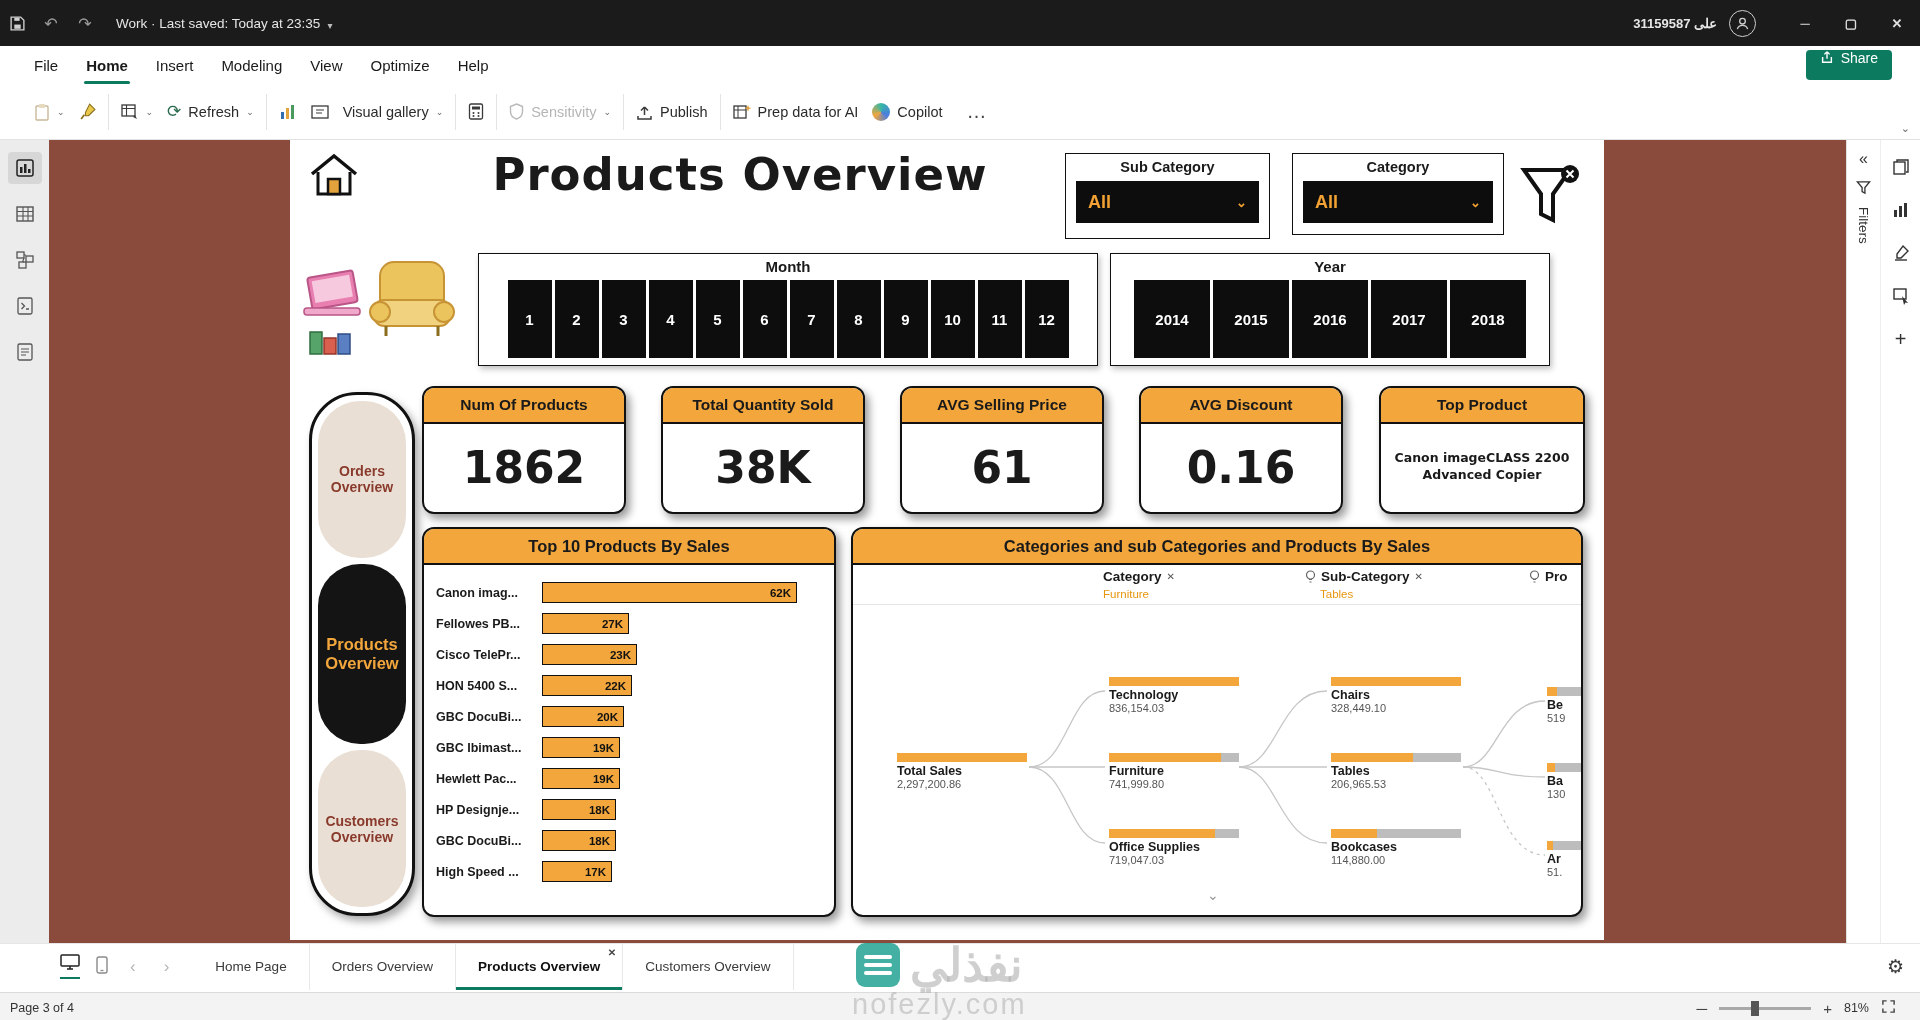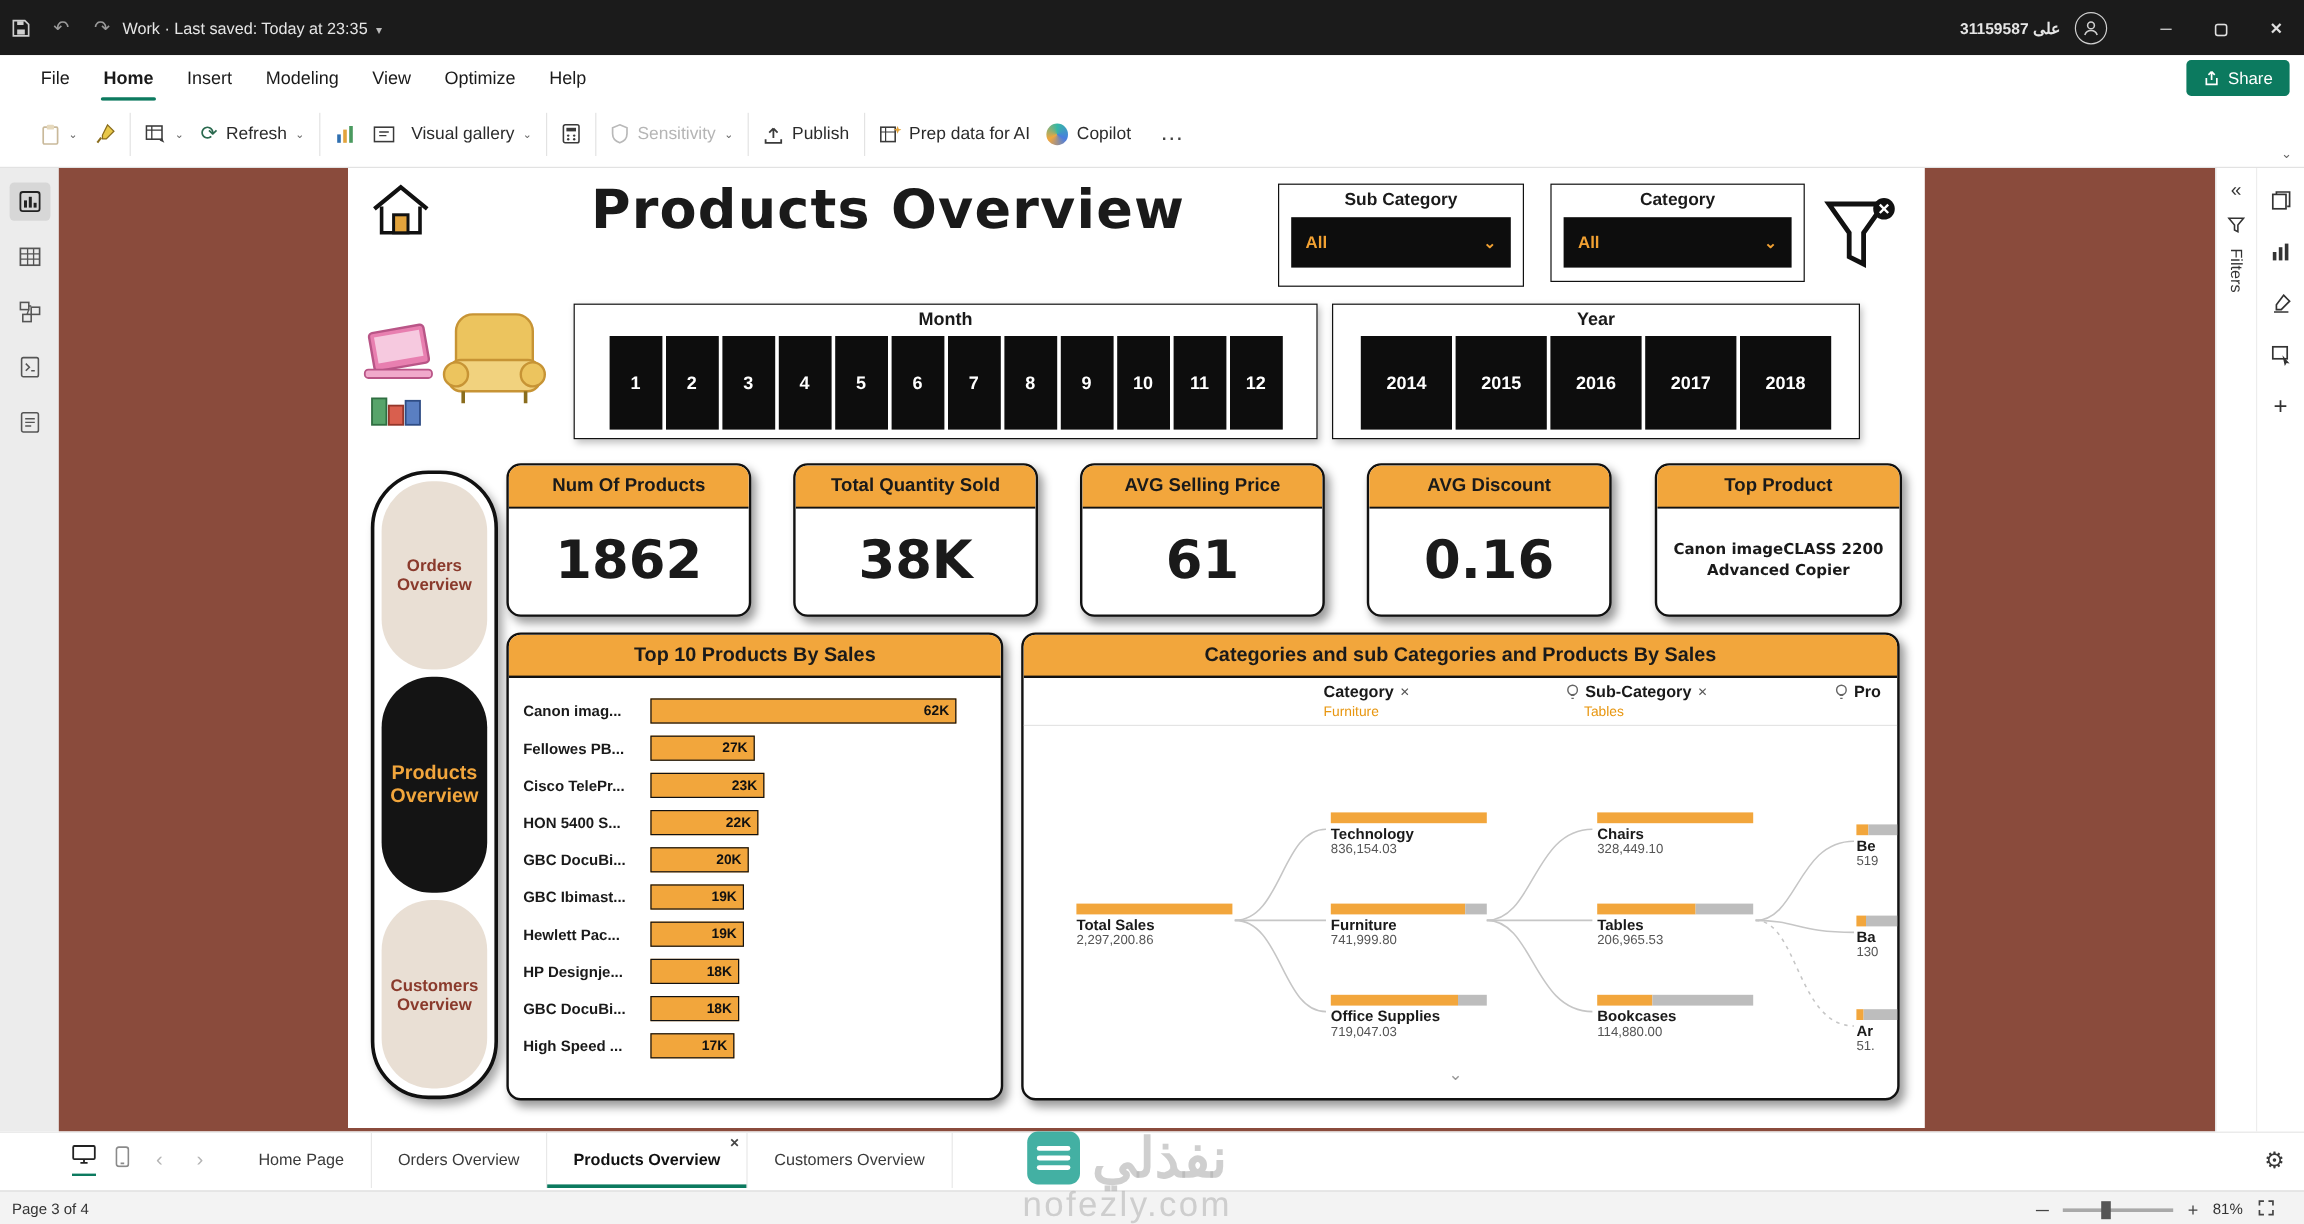--- a/index.html
+++ b/index.html
@@ -3,35 +3,35 @@
 <meta charset="utf-8">
 <style>
   * { margin:0; padding:0; box-sizing:border-box; }
   html,body { width:1920px; height:1020px; overflow:hidden; background:#fff;
               font-family:"Liberation Sans", sans-serif; color:#1a1a1a; }
 
   
   .titlebar { position:absolute; left:0; top:0; width:1920px; height:46px; background:#1b1b1b;
               display:flex; align-items:center; color:#ddd; }
   .tb-icon { width:34px; height:30px; display:flex; align-items:center; justify-content:center; font-size:16px; color:#9a9a9a; cursor:pointer; }
-  .tb-title { font-size:13.5px; color:#e6e6e6; display:flex; align-items:flex-end; gap:7px; }
+  .tb-title { margin-left:14px; font-size:13.5px; color:#e6e6e6; display:flex; align-items:flex-end; gap:7px; }
   .tb-caret { font-size:10px; color:#bbb; }
   .tb-right { margin-left:auto; display:flex; align-items:center;font-weight:bold; }
   .tb-user { font-size:13px; color:#e6e6e6; margin-right:12px; }
   .tb-avatar { width:27px; height:27px; border-radius:50%; border:1.6px solid #cfcfcf; display:flex; align-items:center; justify-content:center; margin-right:26px; }
   .winbtn { width:46px; height:46px; display:flex; align-items:center; justify-content:center; font-size:13px; color:#e0e0e0; cursor:pointer; }
 
   
   .menubar { position:absolute; left:0; top:46px; width:1920px; height:38px; background:#fff;
              display:flex; align-items:center; padding-left:20px; }
   .menu-item { font-size:15px; padding:8px 14px; cursor:pointer; position:relative; }
   .menu-item.active { font-weight:700; }
   .menu-item.active::after { content:""; position:absolute; left:12px; right:12px; bottom:-2px; height:3px; background:#0c7a5f; border-radius:2px; }
-  .share-btn { margin-left:auto; margin-right:12px; background:#0c7a5f; color:#fff; border-radius:4px;
-               height:30px; padding:0 14px; display:flex; align-items:center; gap:7px; font-size:14px; cursor:pointer; }
+  .share-btn { margin-left:auto; margin-right:28px; background:#0c7a5f; color:#fff; border-radius:4px;
+               height:30px; padding:0 14px; display:flex; align-items:flex-start; gap:7px; font-size:14px; cursor:pointer; }
 
   
   .ribbon { position:absolute; left:0; top:84px; width:1920px; height:56px; background:#fff;
             border-bottom:1px solid #e2e2e2; display:flex; align-items:center; padding-left:22px; }
   .rb-group { display:flex; align-items:center; gap:14px; padding:0 12px; }
   .rb-divider { width:1px; height:36px; background:#e3e3e3; }
   .rb-item { display:flex; align-items:center; gap:7px; font-size:14.5px; color:#2b2b2b; cursor:pointer; }
   .rb-item.disabled { color:#b5b5b5; }
   .rb-caret { font-size:9px; color:#666; }
   .rb-ellipsis { font-size:20px; color:#444; padding:0 10px; cursor:pointer; }
@@ -50,21 +50,21 @@
   .page { position:absolute; left:241px; top:0px; width:1314px; height:800px; background:#fff; }
 
   .report-title { position:absolute; left:200px; top:8px; width:500px; text-align:center;
                   font-family:"DejaVu Sans", sans-serif; font-size:45px; font-weight:800; letter-spacing:1px; }
 
   
   .dd-slicer { position:absolute; border:1.5px solid #111; background:#fff; }
   .dd-label { text-align:center; font-weight:700; font-size:14.5px; margin-top:5px; }
   .dd-box { margin:6px 10px 0 10px; height:42px; background:#0d0d0d; display:flex; align-items:center;
             justify-content:space-between; padding:0 12px; cursor:pointer; }
-  .dd-value { color:#f2a132; font-size:14px; font-weight:700; }
+  .dd-value { color:#f2a132; font-size:18px; font-weight:700; }
   .dd-chev { color:#f2a132; font-size:13px; font-weight:700; }
 
   
   .btn-slicer { position:absolute; border:1.5px solid #111; background:#fff; box-shadow:2px 3px 6px rgba(0,0,0,.25); }
   .btn-slicer .dd-label { margin-top:4px; font-size:15px; }
   .btn-row { display:flex; justify-content:center; gap:3px; margin-top:5px; }
   .num-btn { background:#0d0d0d; color:#fff; font-weight:700; font-size:15px; height:78px;
              display:flex; align-items:center; justify-content:center; cursor:pointer; }
   .num-btn.m { width:44px; } .num-btn.y { width:76px; }
 

